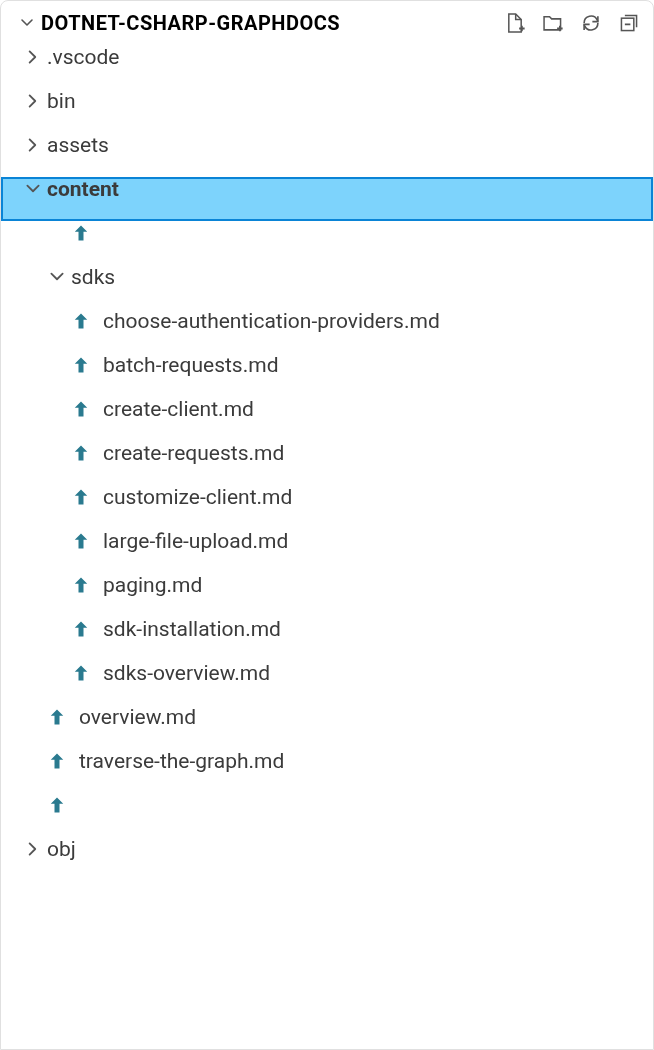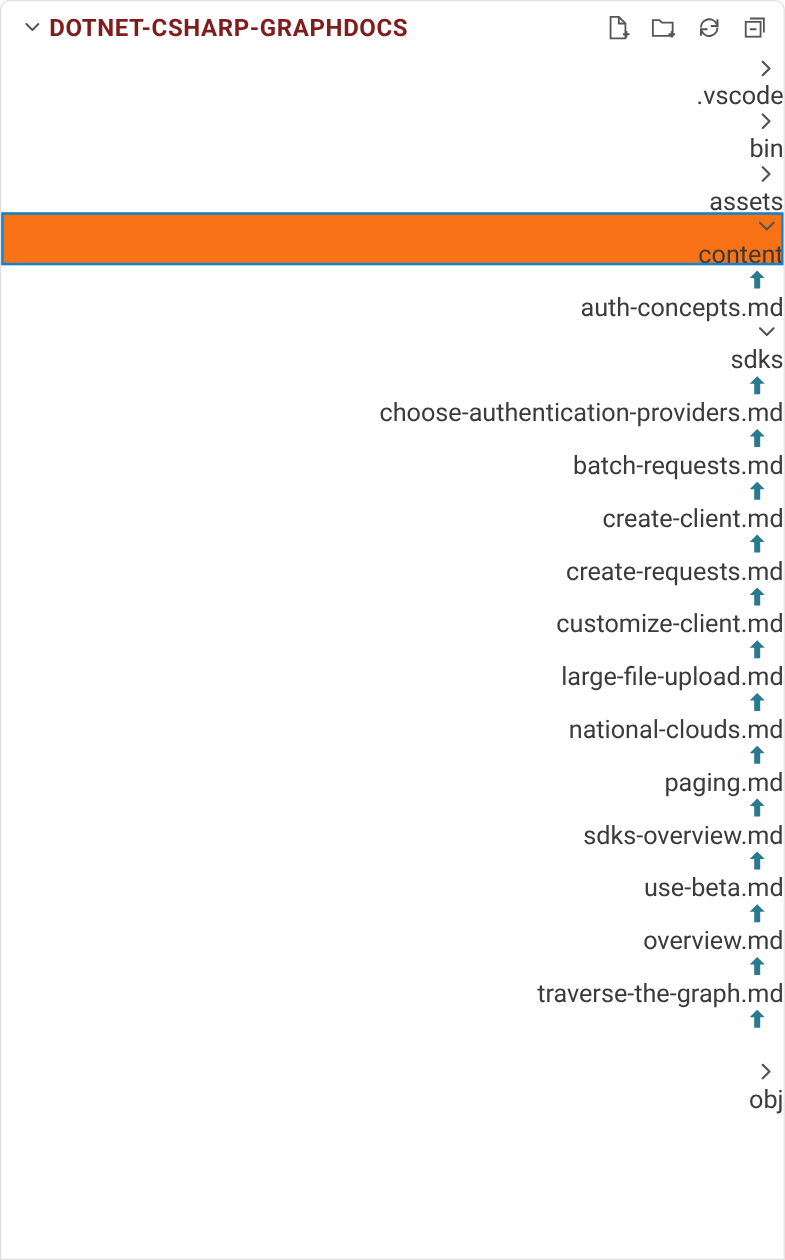--- a/index.html
+++ b/index.html
@@ -33,21 +33,21 @@
       height: 20px;
       display: flex;
       align-items: center;
       justify-content: center;
       margin-right: 4px;
     }
     .header-title {
       font-weight: 700;
       letter-spacing: 0.5px;
       flex: 1;
-      color: #7f1d1d;
+      color: #000000;
       font-size: 20px;
     }
     .header-actions {
       display: flex;
       gap: 10px;
       align-items: center;
     }
     .header-action {
       width: 28px;
       height: 28px;
@@ -55,30 +55,30 @@
       align-items: center;
       justify-content: center;
       cursor: pointer;
       color: #555;
     }
     .tree {
       user-select: none;
     }
     .row {
       display: flex;
-      align-items: flex-end;
+      align-items: flex-start;
       height: 44px;
       cursor: pointer;
       white-space: nowrap;
-      flex-direction: column;
     }
     .row.selected {
-      background: #f97316;
+      background: #7dd3fc;
       outline: 2px solid #0a84d6;
       outline-offset: -2px;
+      font-weight: bold;
     }
     .indent {
       display: inline-block;
     }
     .twistie {
       width: 24px;
       height: 24px;
       display: flex;
       align-items: center;
       justify-content: center;
@@ -180,21 +180,20 @@
         </span>
         <span class="label">content</span>
       </div>
       <div class="row">
         <span class="indent" style="width: 68px;"></span>
         <span class="file-icon">
           <svg width="20" height="20" viewBox="0 0 16 16">
             <path d="M8 2 L13 7 L10 7 L10 14 L6 14 L6 7 L3 7 Z" fill="#2a7a8f"></path>
           </svg>
         </span>
-        <span class="label">auth-concepts.md</span>
       </div>
       <div class="row">
         <span class="indent" style="width: 44px;"></span>
         <span class="twistie">
           <svg width="18" height="18" viewBox="0 0 16 16">
             <path d="M3 5l5 5 5-5" stroke="#555" stroke-width="1.6" fill="none" stroke-linecap="round" stroke-linejoin="round"></path>
           </svg>
         </span>
         <span class="label">sdks</span>
       </div>
@@ -252,48 +251,39 @@
         </span>
         <span class="label">large-file-upload.md</span>
       </div>
       <div class="row">
         <span class="indent" style="width: 68px;"></span>
         <span class="file-icon">
           <svg width="20" height="20" viewBox="0 0 16 16">
             <path d="M8 2 L13 7 L10 7 L10 14 L6 14 L6 7 L3 7 Z" fill="#2a7a8f"></path>
           </svg>
         </span>
-        <span class="label">national-clouds.md</span>
-      </div>
-      <div class="row">
-        <span class="indent" style="width: 68px;"></span>
-        <span class="file-icon">
-          <svg width="20" height="20" viewBox="0 0 16 16">
-            <path d="M8 2 L13 7 L10 7 L10 14 L6 14 L6 7 L3 7 Z" fill="#2a7a8f"></path>
-          </svg>
-        </span>
         <span class="label">paging.md</span>
       </div>
       <div class="row">
         <span class="indent" style="width: 68px;"></span>
         <span class="file-icon">
           <svg width="20" height="20" viewBox="0 0 16 16">
             <path d="M8 2 L13 7 L10 7 L10 14 L6 14 L6 7 L3 7 Z" fill="#2a7a8f"></path>
           </svg>
         </span>
+        <span class="label">sdk-installation.md</span>
+      </div>
+      <div class="row">
+        <span class="indent" style="width: 68px;"></span>
+        <span class="file-icon">
+          <svg width="20" height="20" viewBox="0 0 16 16">
+            <path d="M8 2 L13 7 L10 7 L10 14 L6 14 L6 7 L3 7 Z" fill="#2a7a8f"></path>
+          </svg>
+        </span>
         <span class="label">sdks-overview.md</span>
-      </div>
-      <div class="row">
-        <span class="indent" style="width: 68px;"></span>
-        <span class="file-icon">
-          <svg width="20" height="20" viewBox="0 0 16 16">
-            <path d="M8 2 L13 7 L10 7 L10 14 L6 14 L6 7 L3 7 Z" fill="#2a7a8f"></path>
-          </svg>
-        </span>
-        <span class="label">use-beta.md</span>
       </div>
       <div class="row">
         <span class="indent" style="width: 44px;"></span>
         <span class="file-icon">
           <svg width="20" height="20" viewBox="0 0 16 16">
             <path d="M8 2 L13 7 L10 7 L10 14 L6 14 L6 7 L3 7 Z" fill="#2a7a8f"></path>
           </svg>
         </span>
         <span class="label">overview.md</span>
       </div>

